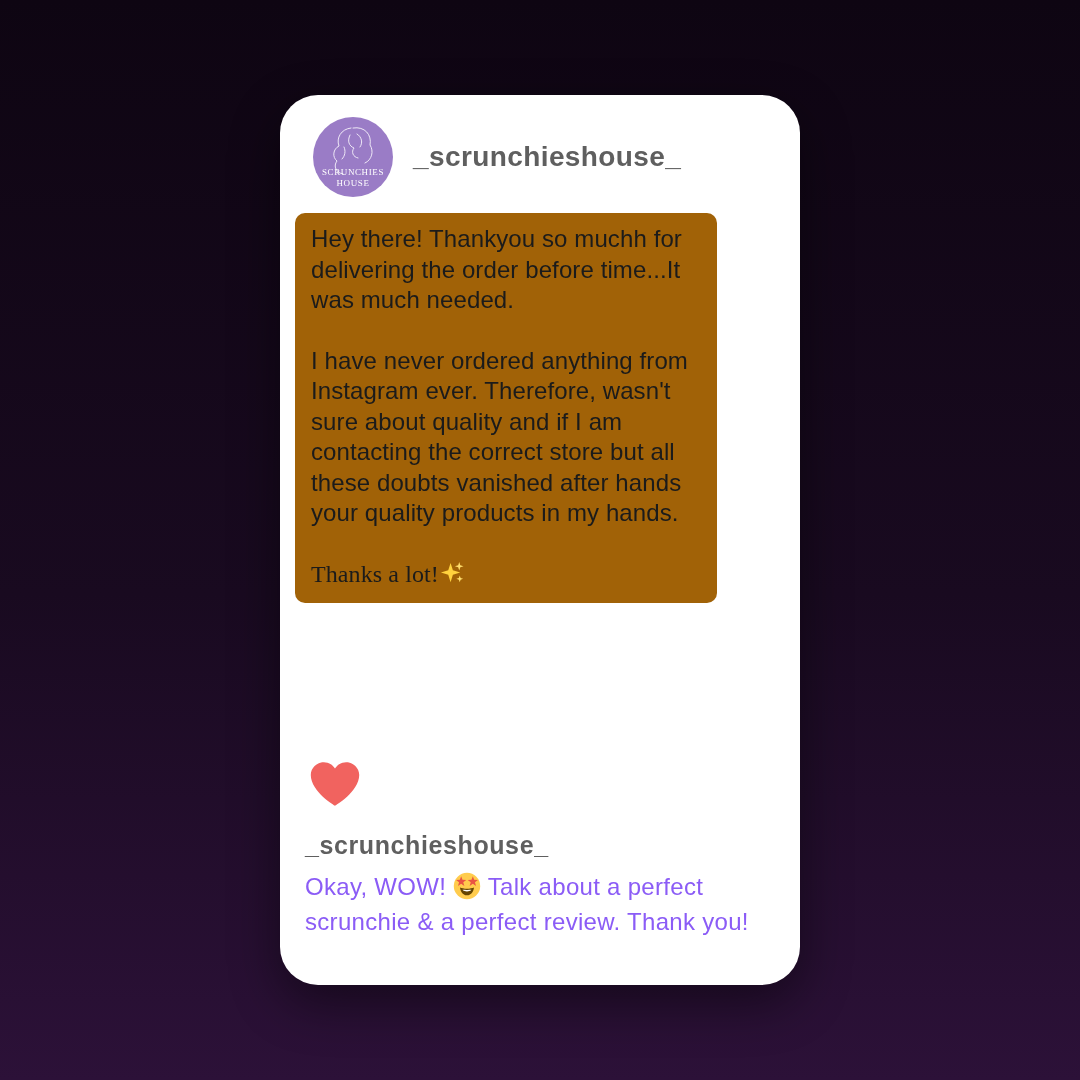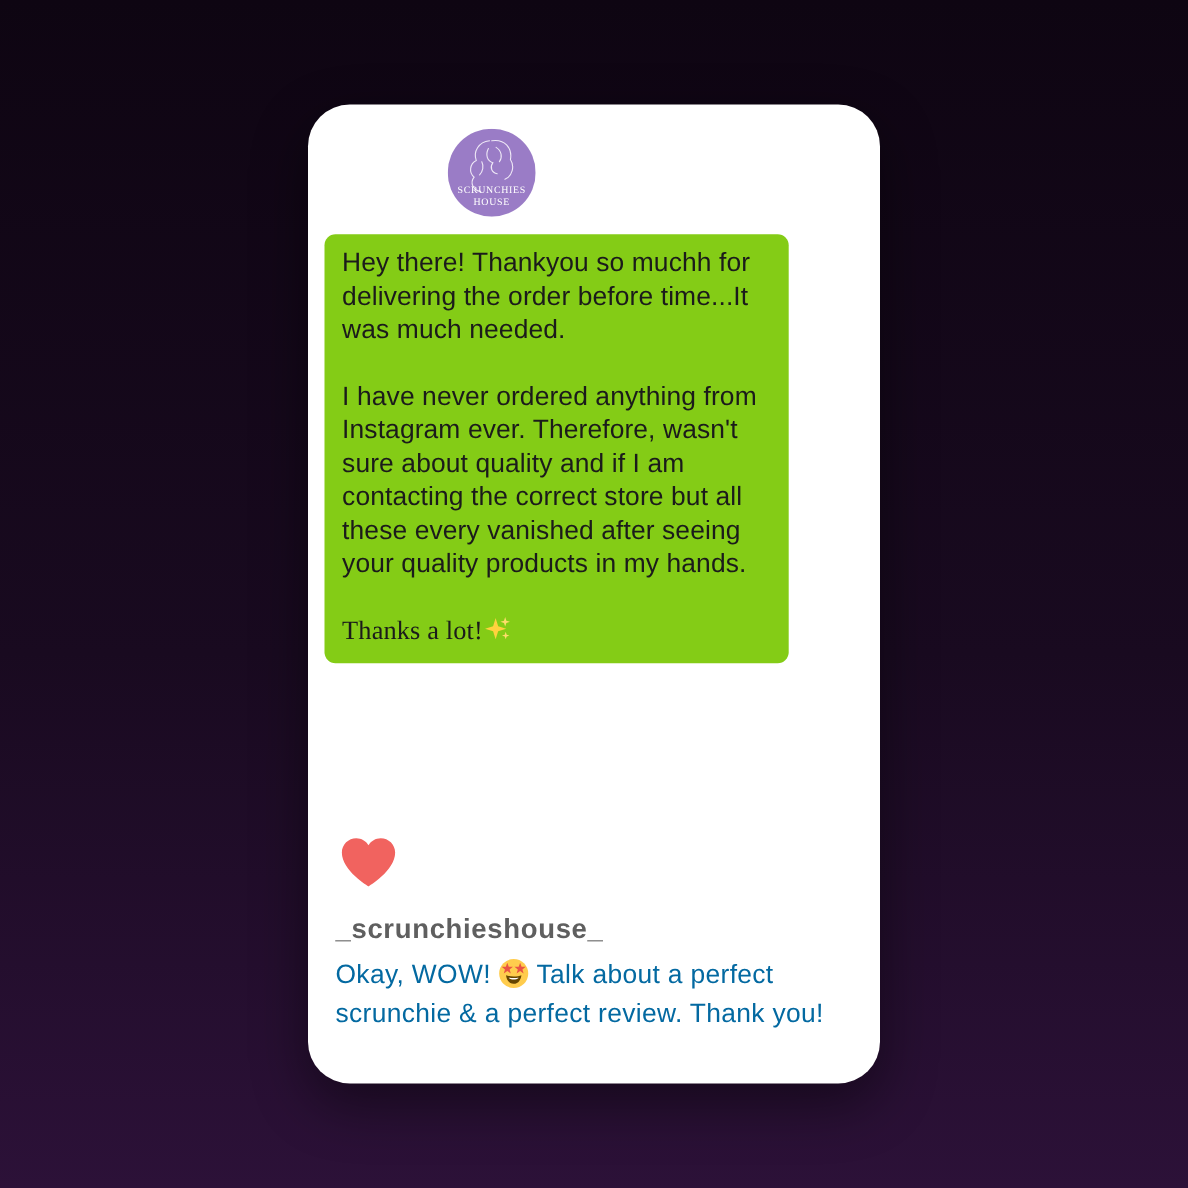--- a/index.html
+++ b/index.html
@@ -11,49 +11,49 @@
     font-family:"Liberation Sans", sans-serif;
   }
   .card{
     position:absolute;left:280px;top:95px;
     width:520px;height:890px;
     background:#ffffff;border-radius:38px;
     box-shadow:0 18px 50px rgba(0,0,0,0.45);
   }
   .post-header{
     position:absolute;left:33px;top:22px;
-    display:flex;align-items:center;gap:20px;flex-direction:column;
+    display:flex;align-items:center;gap:20px;
   }
   .avatar{width:80px;height:80px;flex:0 0 auto;}
   .avatar svg{display:block;}
   .header-username{
     font-size:28px;font-weight:bold;color:#5f5f5f;
     letter-spacing:0.4px;
   }
   .bubble{
     position:absolute;left:15px;top:118px;width:422px;
-    background:#84cc16;border-radius:10px;
+    background:#a16207;border-radius:10px;
     padding:11px 16px 14px 16px;box-sizing:border-box;
   }
   .bubble p{
     margin:0 0 30px 0;
     font-size:24px;line-height:30.5px;color:#1b1b1b;
     letter-spacing:0.1px;
   }
   .bubble p:last-child{margin-bottom:0;font-family:Liberation Serif, serif;}
   .emoji-icon{display:inline-block;vertical-align:-5px;}
   .like-row{position:absolute;left:30px;top:666px;}
   .heart{display:block;}
   .caption-block{position:absolute;left:25px;top:736px;width:462px;}
   .caption-username{
     font-size:25px;font-weight:bold;color:#5f5f5f;
     letter-spacing:0.6px;margin-bottom:9px;
   }
   .caption-text{
-    margin:0;font-size:24px;line-height:35px;color:#0369a1;
+    margin:0;font-size:24px;line-height:35px;color:#8b5cf6;
     letter-spacing:0.3px;
   }
 </style>
 </head>
 <body>
 
 <div class="stage">
   <div class="card">
 
     <div class="post-header">
@@ -69,21 +69,21 @@
           </g>
           <text x="40" y="58" text-anchor="middle" font-family="Liberation Serif, serif" font-size="9" letter-spacing="0.6" fill="#ffffff">SCRUNCHIES</text>
           <text x="40" y="69" text-anchor="middle" font-family="Liberation Serif, serif" font-size="9" letter-spacing="0.6" fill="#ffffff">HOUSE</text>
         </svg>
       </div>
       <div class="header-username">_scrunchieshouse_</div>
     </div>
 
     <div class="bubble">
       <p>Hey there! Thankyou so muchh for delivering the order before time...It was much needed.</p>
-      <p>I have never ordered anything from Instagram ever. Therefore, wasn't sure about quality and if I am contacting the correct store but all these every vanished after seeing your quality products in my hands.</p>
+      <p>I have never ordered anything from Instagram ever. Therefore, wasn't sure about quality and if I am contacting the correct store but all these doubts vanished after hands your quality products in my hands.</p>
       <p><span>Thanks a lot!</span><svg class="emoji-icon" width="27" height="27" viewBox="0 0 28 28">
           <path d="M12 3 L14.4 10.6 L22 13 L14.4 15.4 L12 23 L9.6 15.4 L2 13 L9.6 10.6 Z" fill="#ffd23e"></path>
           <path d="M21 2 L22.1 5.4 L25.5 6.5 L22.1 7.6 L21 11 L19.9 7.6 L16.5 6.5 L19.9 5.4 Z" fill="#ffdd6b"></path>
           <path d="M21.5 16 L22.4 18.6 L25 19.5 L22.4 20.4 L21.5 23 L20.6 20.4 L18 19.5 L20.6 18.6 Z" fill="#ffdd6b"></path>
         </svg></p>
     </div>
 
     <div class="like-row">
       <svg class="heart" width="50" height="46" viewBox="0 0 32 29">
         <path d="M16 28.5 C16 28.5 0.5 19.5 0.5 8.8 C0.5 4.1 4.3 0.5 8.9 0.5 C11.9 0.5 14.5 2.1 16 4.5 C17.5 2.1 20.1 0.5 23.1 0.5 C27.7 0.5 31.5 4.1 31.5 8.8 C31.5 19.5 16 28.5 16 28.5 Z" fill="#f1635f"></path>

